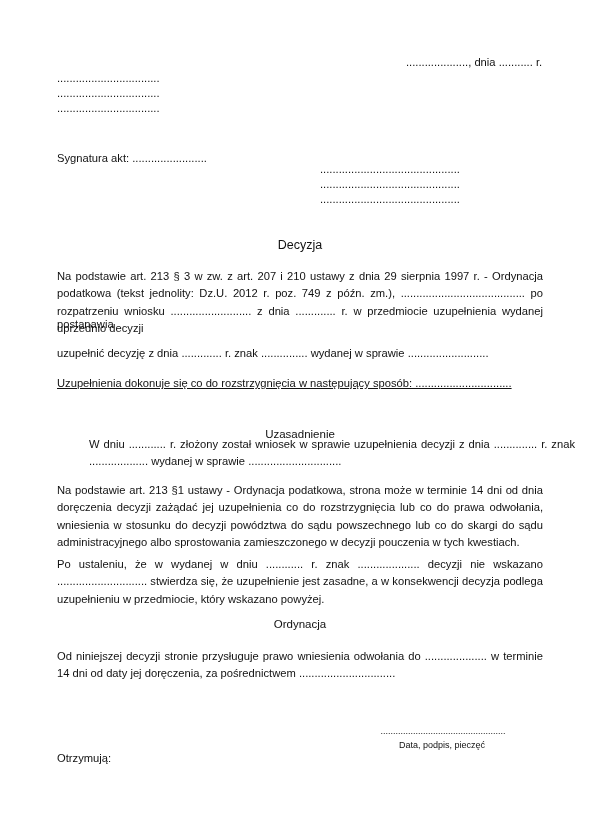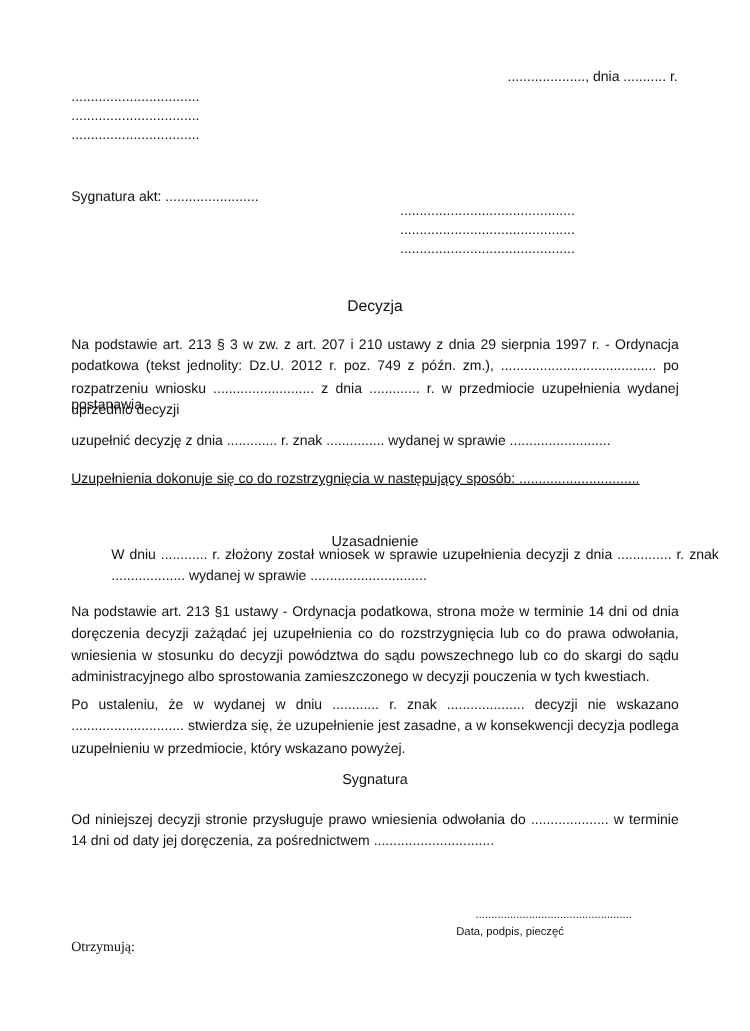--- a/index.html
+++ b/index.html
@@ -6,21 +6,21 @@
     body {
       width: 600px; height: 825px; position: relative; overflow: hidden;
       font-family: "Liberation Sans", sans-serif; font-size: 11.2px; color: #111111;
     }
     .abs { position: absolute; white-space: nowrap; text-align: center; }
     .line { position: absolute; left: 57px; width: 486px; }
     .just { text-align: justify; line-height: 17.3px; white-space: normal; }
     .center { text-align: left; }
     .heading { position: absolute; left: 57px; width: 486px; text-align: center; font-weight: normal; font-size: 11.5px; }
     .sig-dots { position: absolute; left: 363px; width: 160px; text-align: center; }
-    .sig-label { position: absolute; left: 363px; width: 120px; text-align: left; font-size: 9px; }
+    .sig-label { position: absolute; left: 363px; width: 120px; text-align: right; font-size: 9px; }
   </style>
 </head>
 <body>
 
 <div>
 
   <div class="abs" style="left:406px; top:56px;">...................., dnia ........... r.</div>
 
   <div>
     <div class="abs" style="left:57px; top:72px;">.................................</div>
@@ -42,22 +42,22 @@
 
   <div class="abs" style="left:57px; top:347px;">uzupełnić decyzję z dnia ............. r. znak ............... wydanej w sprawie ..........................</div>
   <div class="abs" style="left:57px; top:377px;text-decoration:underline;">Uzupełnienia dokonuje się co do rozstrzygnięcia  w następujący sposób: ...............................</div>
 
   <div class="heading" style="top:428px;">Uzasadnienie</div>
 
   <div class="line just" style="top:436px;margin-left:32px;">W dniu ............ r. złożony został wniosek w sprawie uzupełnienia decyzji z dnia .............. r. znak ................... wydanej w sprawie ..............................</div>
   <div class="line just" style="top:482px;">Na podstawie art. 213 §1 ustawy - Ordynacja podatkowa, strona może w terminie 14 dni od dnia doręczenia decyzji zażądać jej uzupełnienia co do rozstrzygnięcia lub co do prawa odwołania, wniesienia w stosunku do decyzji powództwa do sądu powszechnego lub co do skargi do sądu administracyjnego albo sprostowania zamieszczonego w decyzji pouczenia w tych kwestiach.</div>
   <div class="line just" style="top:556px;">Po ustaleniu, że w wydanej w dniu ............ r. znak .................... decyzji nie wskazano ............................. stwierdza się, że uzupełnienie jest zasadne, a w konsekwencji decyzja podlega uzupełnieniu w przedmiocie, który wskazano powyżej.</div>
 
-  <div class="heading" style="top:618px;">Sygnatura</div>
+  <div class="heading" style="top:618px;">Ordynacja</div>
 
   <div class="line just" style="top:648px;">Od niniejszej decyzji stronie przysługuje prawo wniesienia odwołania do .................... w terminie 14 dni od daty jej doręczenia, za pośrednictwem ...............................</div>
 
   <div class="sig-dots" style="top:726px; font-size:9px;">..................................................</div>
   <div class="sig-label" style="top:740px; left:365px;">Data, podpis, pieczęć</div>
 
-  <div class="abs" style="left:57px; top:752px;font-family:Liberation Serif, serif;">Otrzymują:</div>
+  <div class="abs" style="left:57px; top:752px;">Otrzymują:</div>
 
 </div>
 
 </body></html>

